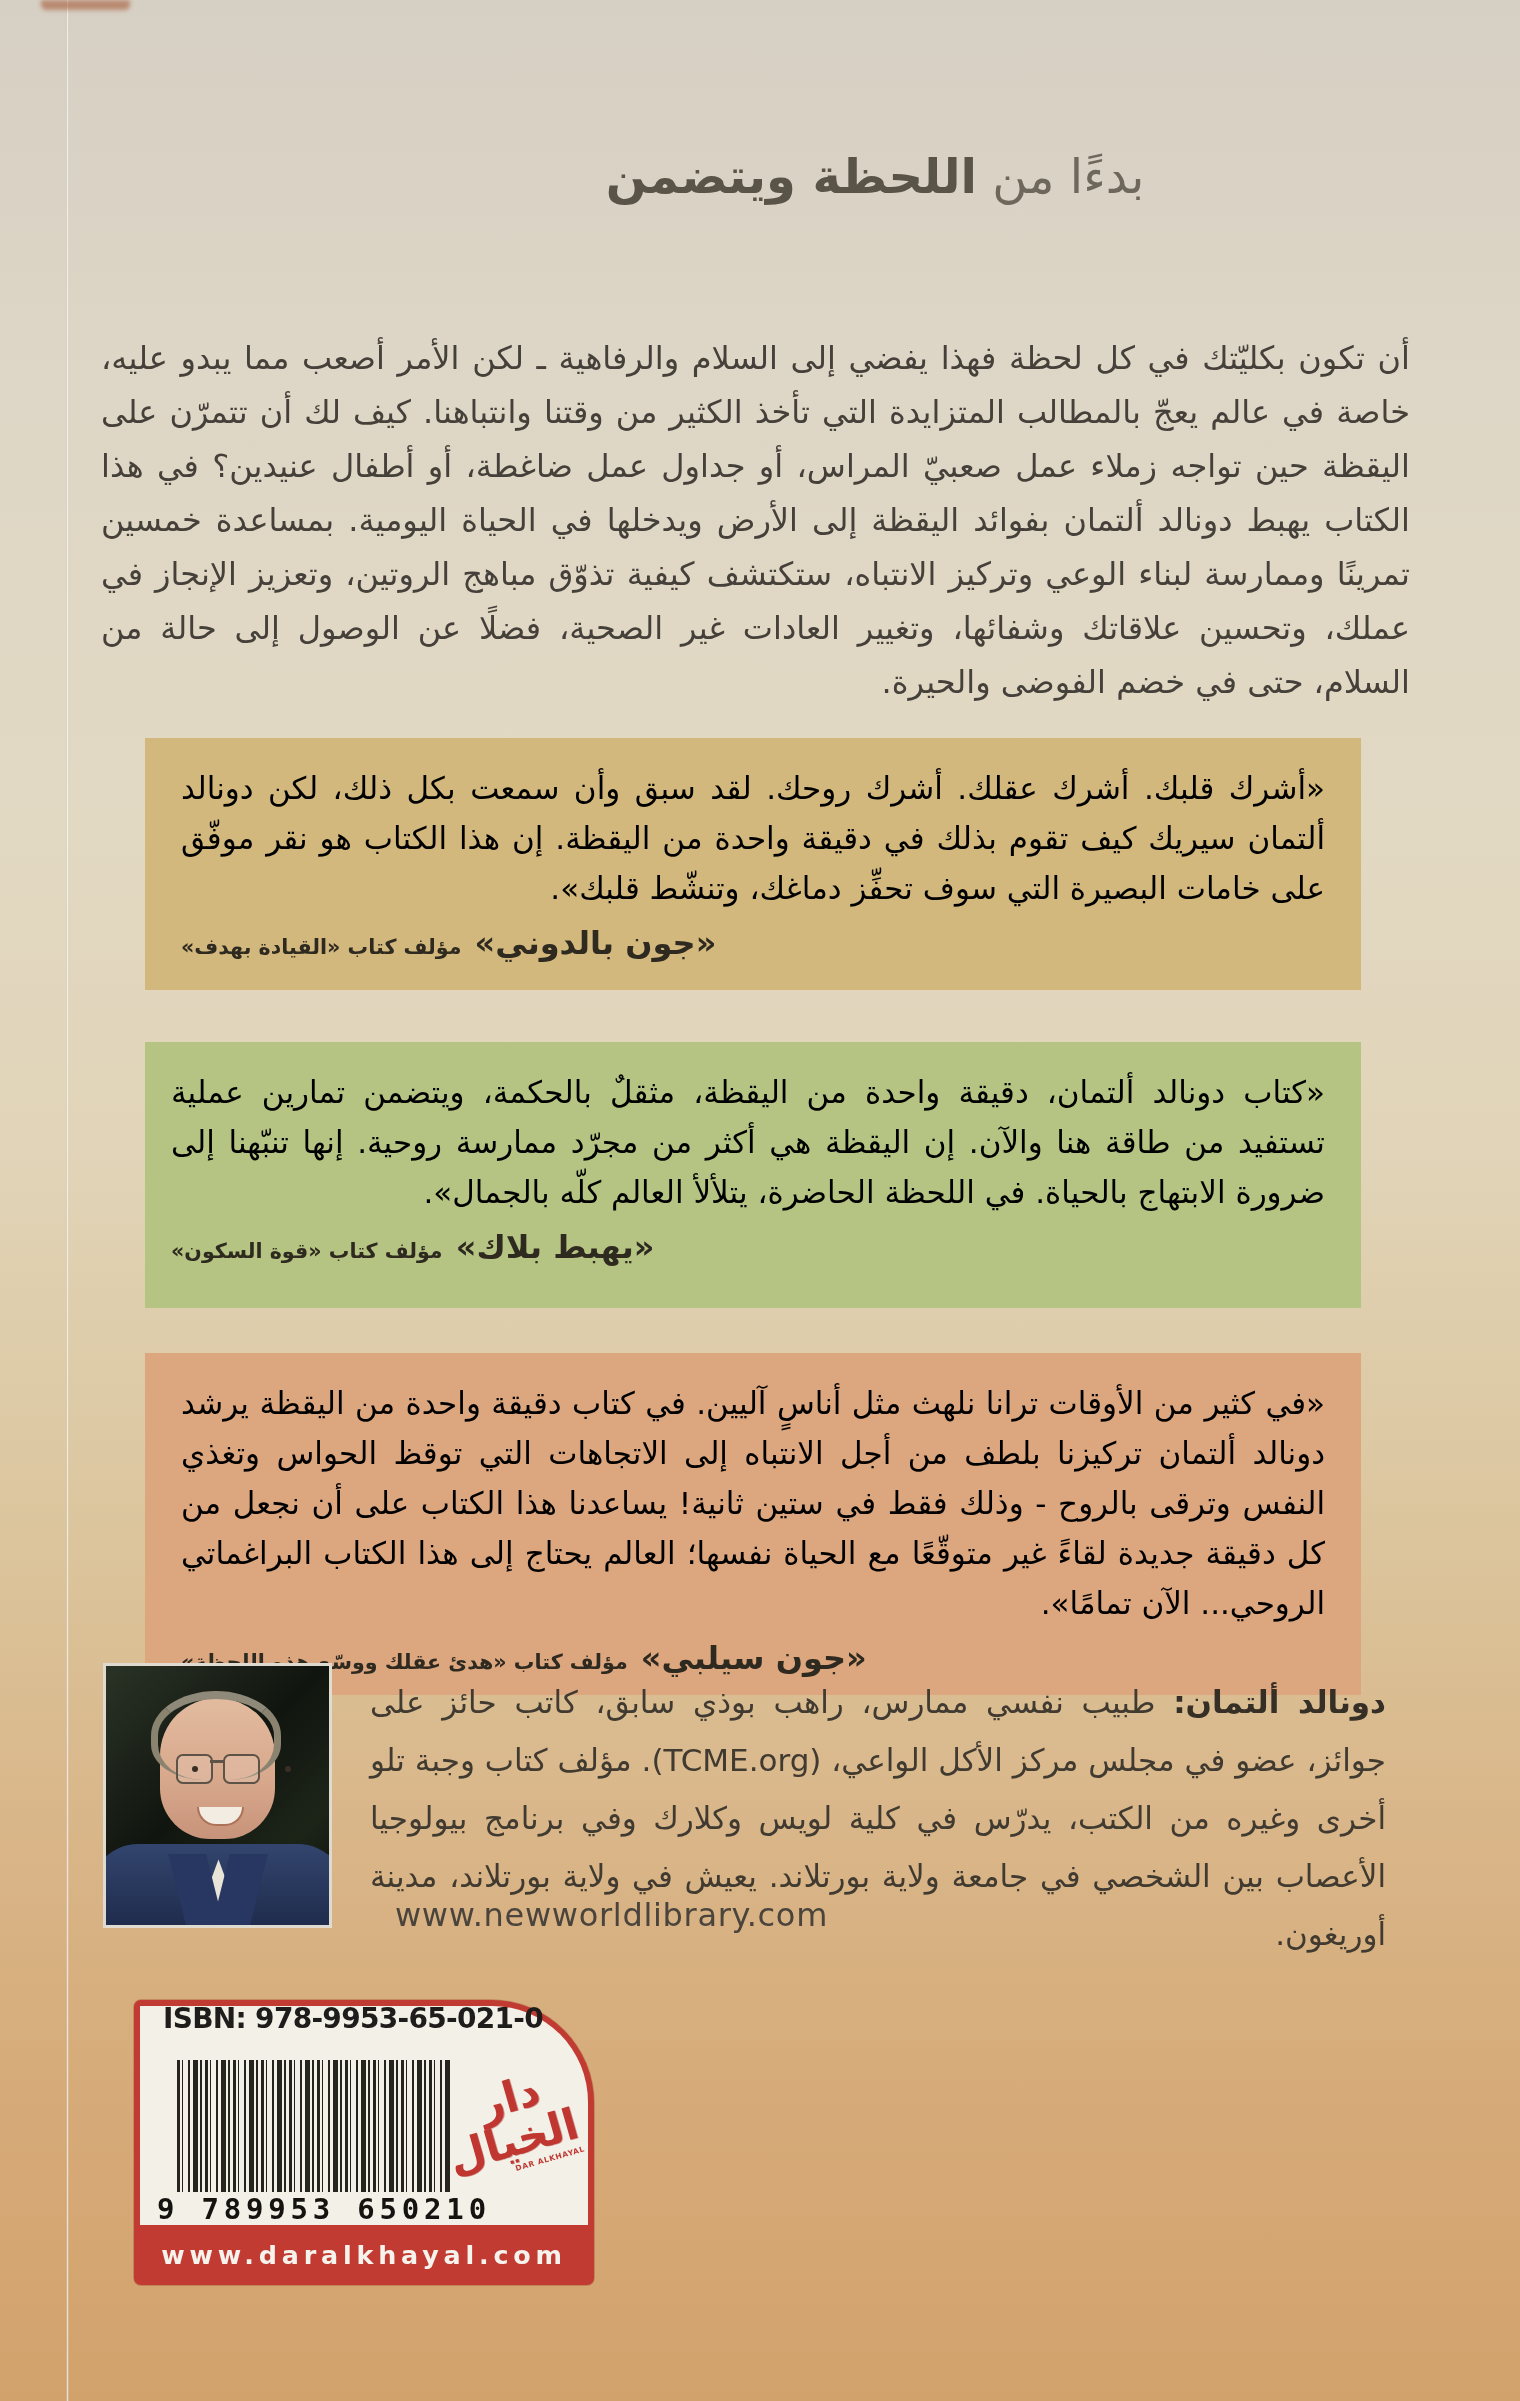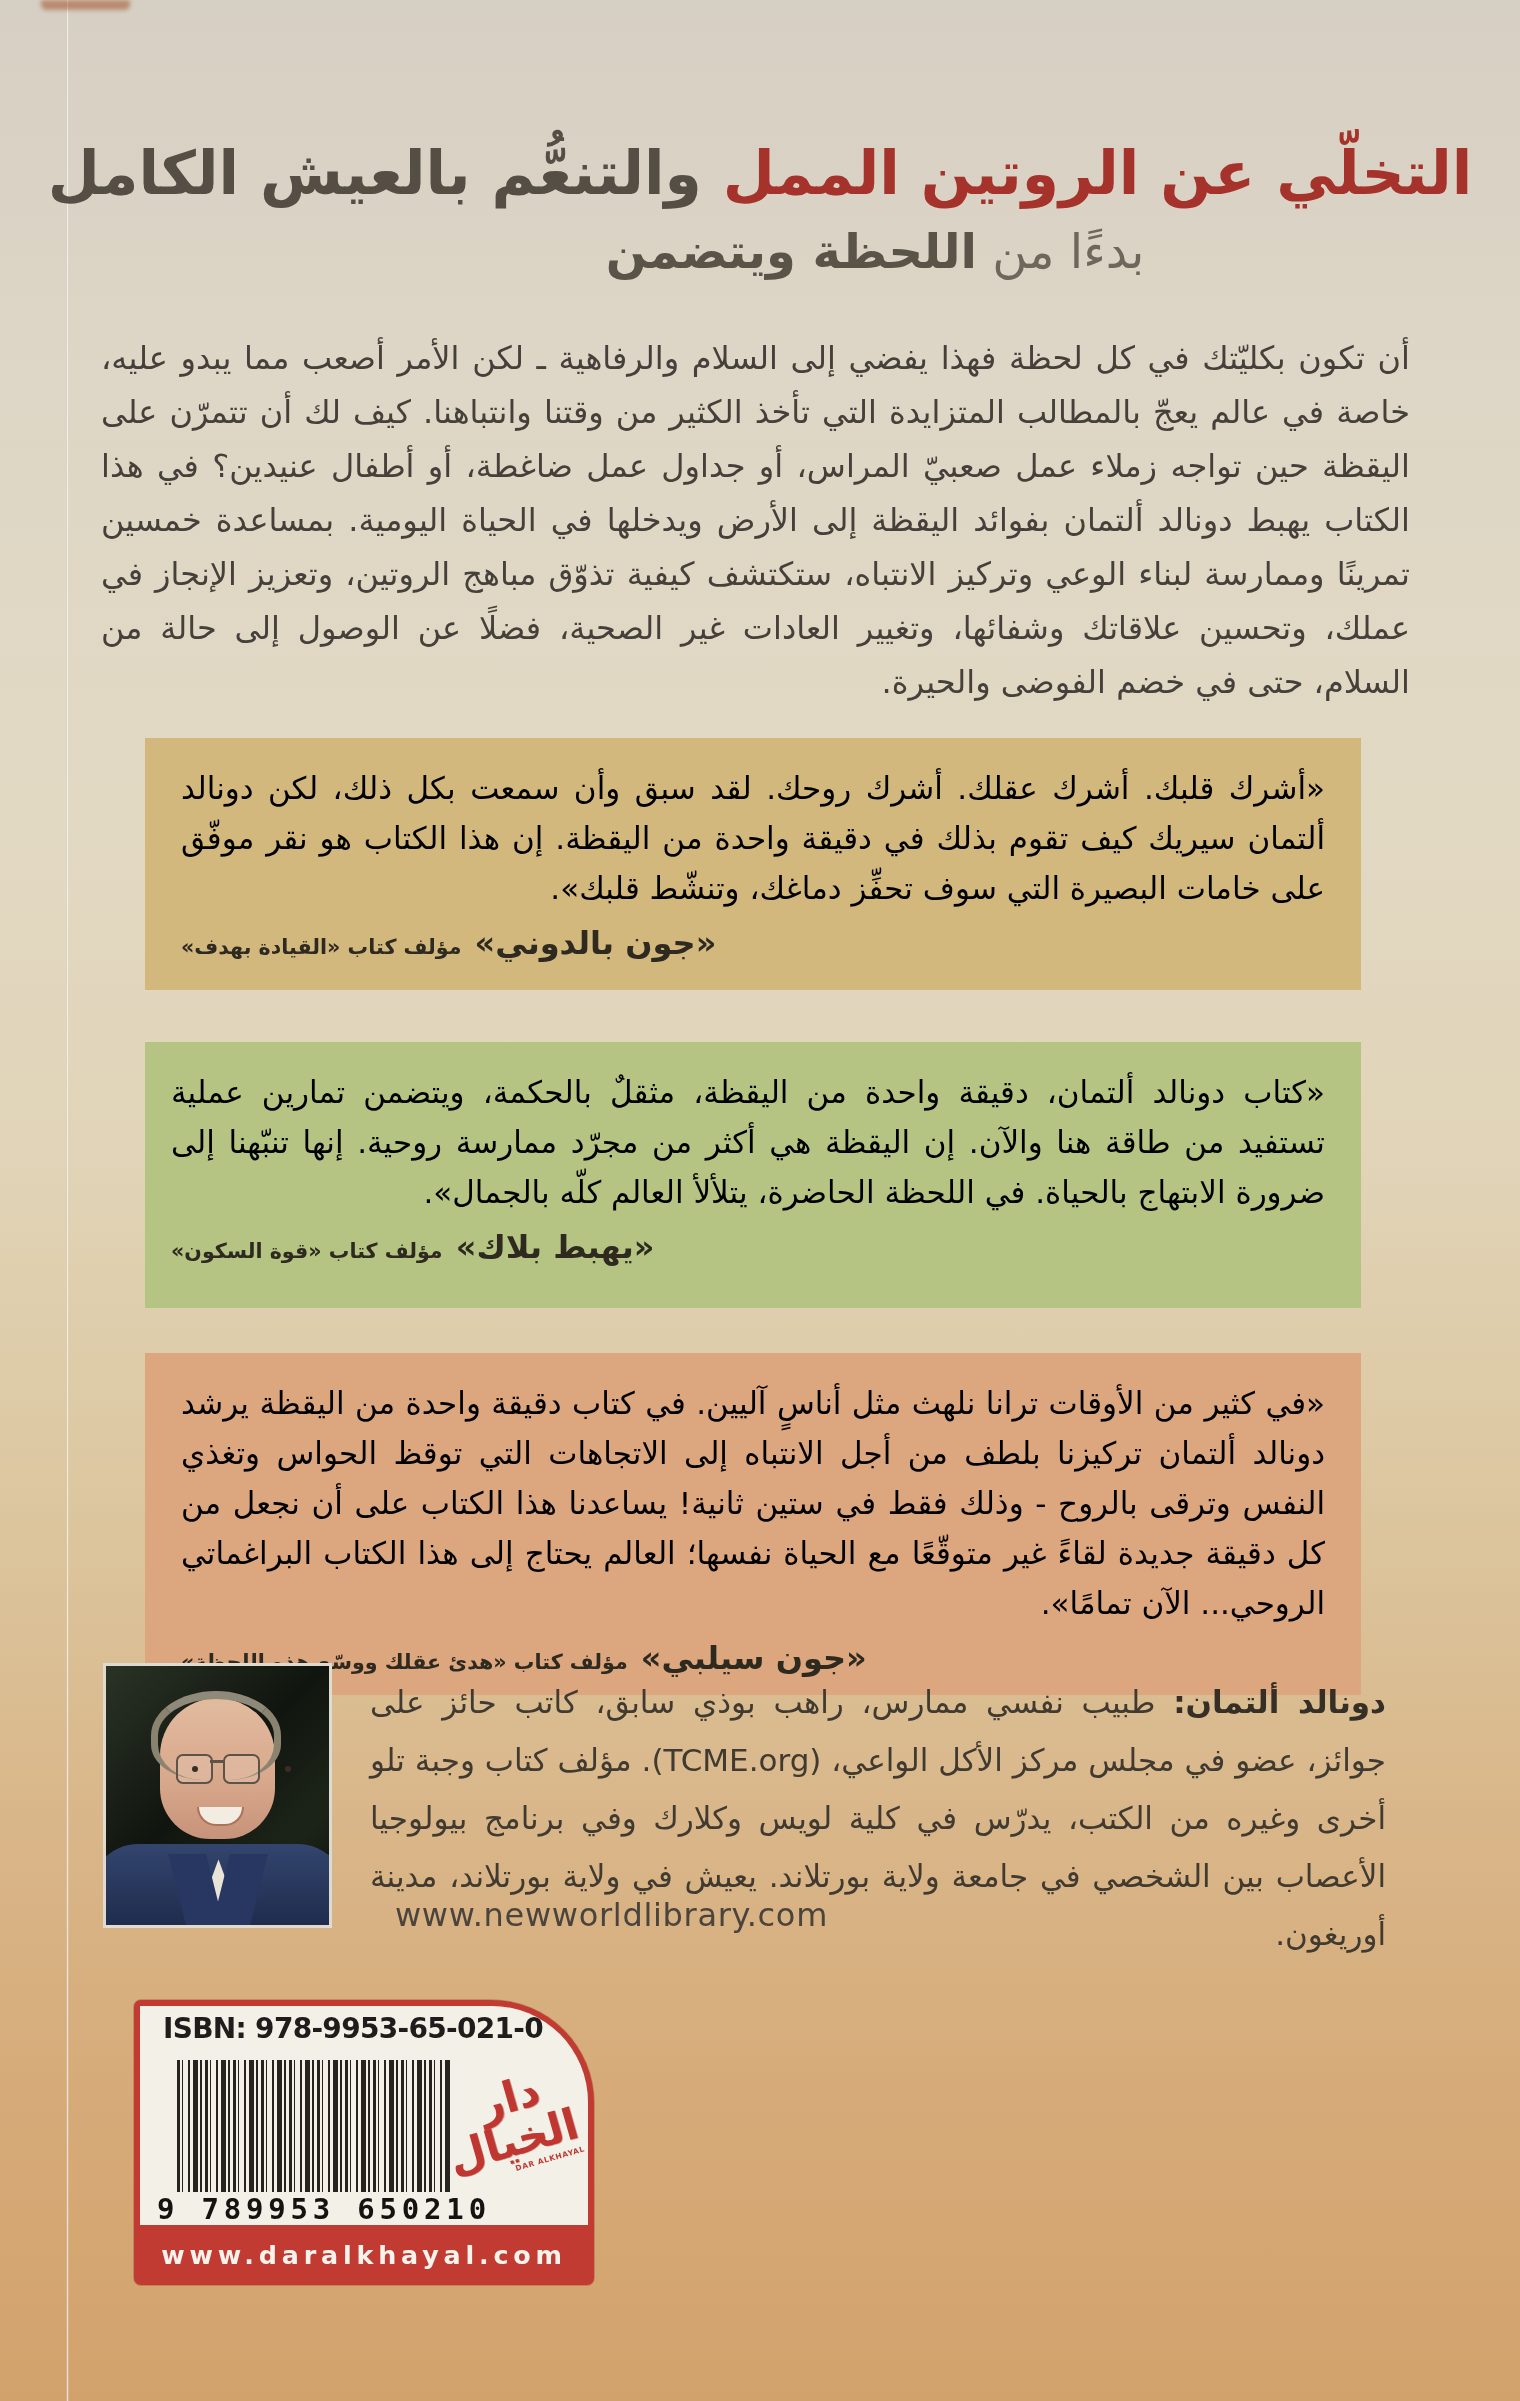--- a/index.html
+++ b/index.html
@@ -85,21 +85,21 @@
   }
   .label{
     position:absolute;left:134px;top:2000px;width:460px;height:285px;
     background:#c23b32;border-radius:6.9px 103px 6.9px 6.9px;direction:ltr;
     box-shadow:0 0 0 0.7px rgba(140,40,30,.35);
   }
   .label .white{
     position:absolute;left:6.2px;top:6.2px;right:6.2px;bottom:60px;
     background:#f3f0e8;border-top-right-radius:96px;
   }
-  .label .isbn{position:absolute;left:29px;top:12px;font-size:28px;font-weight:bold;color:#1e1d1b;letter-spacing:-0.7px;}
+  .label .isbn{position:absolute;left:29px;top:2px;font-size:28px;font-weight:bold;color:#1e1d1b;letter-spacing:-0.7px;}
   .label .bars{
     position:absolute;left:43px;top:60px;width:274px;height:132px;
     background:repeating-linear-gradient(90deg,
       #26241f 0 2.7px,transparent 2.7px 4.8px,
       #26241f 4.8px 6.2px,transparent 6.2px 11px,
       #26241f 11px 13px,transparent 13px 16.5px,
       #26241f 16.5px 21px,transparent 21px 23px,
       #26241f 23px 25px,transparent 25px 28px);
   }
   .label .digits{
@@ -120,23 +120,20 @@
   }
 </style>
 </head>
 <body>
 
 <div class="cover">
   <div class="crease"></div>
   <div class="smudge"></div>
 
   <div class="headline">
-    <div class="l1">
-      <span class="red">التخلّي عن الروتين الممل</span><span class="dark"> والتنعُّم بالعيش الكامل</span>
-    </div>
     <div class="l2">
       <span>بدءًا من </span><span class="bold">اللحظة ويتضمن</span>
     </div>
   </div>
 
   <div class="desc">أن تكون بكليّتك في كل لحظة فهذا يفضي إلى السلام والرفاهية ـ لكن الأمر أصعب مما يبدو عليه، خاصة في عالم يعجّ بالمطالب المتزايدة التي تأخذ الكثير من وقتنا وانتباهنا. كيف لك أن تتمرّن على اليقظة حين تواجه زملاء عمل صعبيّ المراس، أو جداول عمل ضاغطة، أو أطفال عنيدين؟ في هذا الكتاب يهبط دونالد ألتمان بفوائد اليقظة إلى الأرض ويدخلها في الحياة اليومية. بمساعدة خمسين تمرينًا وممارسة لبناء الوعي وتركيز الانتباه، ستكتشف كيفية تذوّق مباهج الروتين، وتعزيز الإنجاز في عملك، وتحسين علاقاتك وشفائها، وتغيير العادات غير الصحية، فضلًا عن الوصول إلى حالة من السلام، حتى في خضم الفوضى والحيرة.</div>
 
   <div class="quote-box q1">
     <div class="quote-text">«أشرك قلبك. أشرك عقلك. أشرك روحك. لقد سبق وأن سمعت بكل ذلك، لكن دونالد ألتمان سيريك كيف تقوم بذلك في دقيقة واحدة من اليقظة. إن هذا الكتاب هو نقر موفّق على خامات البصيرة التي سوف تحفِّز دماغك، وتنشّط قلبك».</div>
     <div class="attribution">

